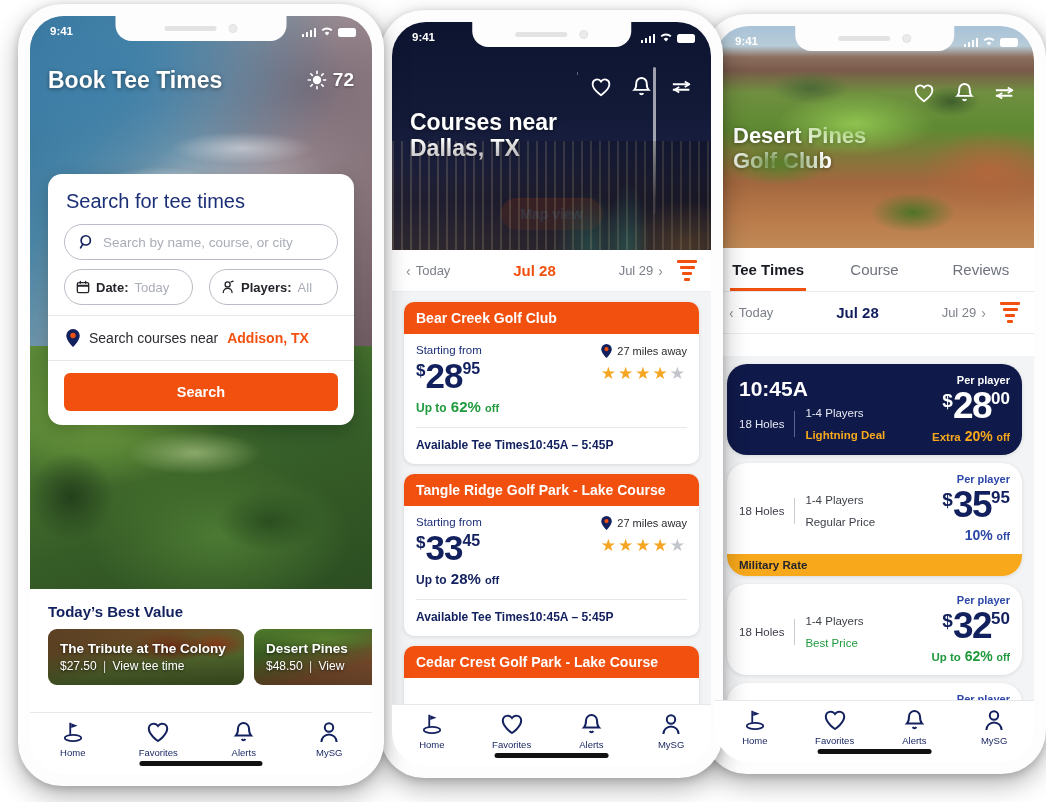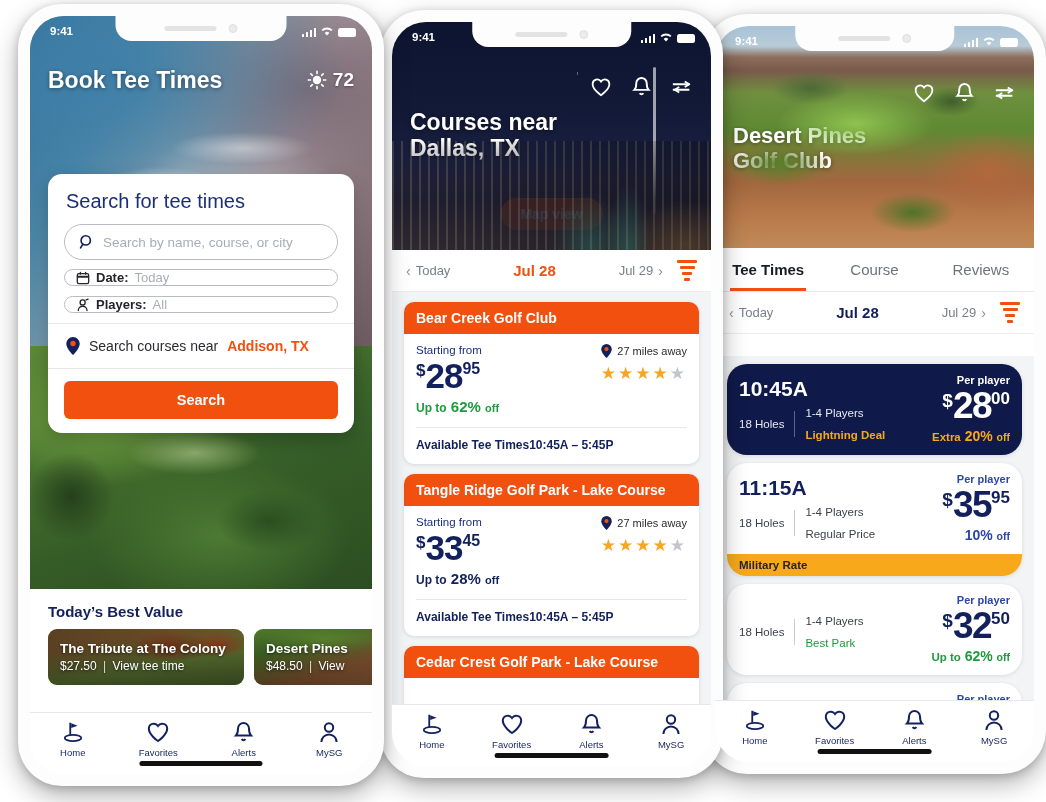--- a/index.html
+++ b/index.html
@@ -157,21 +157,21 @@
     overflow:hidden; z-index: 15;
   }
   .sc-title{ font-size:20px; color:#1b2f77; font-weight:400; padding:16px 18px 11px; }
   .sc-body{ padding: 0 16px 10px; }
   .pill{
     display:flex; align-items:center; gap:8px;
     border:1px solid #b9bcc4; border-radius:22px;
     height:36px; padding:0 14px; font-size:13.5px; color:#2b2b30;
   }
   .pill .ph{ color:#a9adb6; }
-  .pill-row{ display:flex; gap:10px; margin-top:9px;flex-direction:column; }
+  .pill-row{ display:flex; gap:16px; margin-top:9px; }
   .pill-row .pill{ flex:1; padding:0 11px; gap:6px; font-size:13px; }
   .pill-row .pill b{ font-weight:700; color:#24242a; }
   .sc-sep{ height:1px; background:#e6e7ea; }
   .sc-loc{
     display:flex; align-items:center; gap:9px; padding:13px 18px;
     font-size:14px; color:#2b2b30;
   }
   .sc-loc .city{ color:#f2500f; font-weight:700; }
   .sc-btn{
     margin:12px 16px 14px; height:38px; border-radius:6px;
@@ -362,21 +362,20 @@
                 <span>20%</span>
                 <small>off</small>
               </div>
             </div>
           </div>
         </div>
 
         <div class="trow">
           <div class="tr-inner">
             <div class="tr-left">
-              <div class="tr-time">11:15A</div>
               <div class="tr-meta">
                 <span>18 Holes</span>
                 <span class="tr-bar"></span>
                 <span class="tr-lines">
                   <div>1-4 Players</div>
                   <div>Regular Price</div>
                 </span>
               </div>
             </div>
             <div class="tr-right">
@@ -396,21 +395,21 @@
         </div>
 
         <div class="trow">
           <div class="tr-inner">
             <div class="tr-left">
               <div class="tr-meta">
                 <span>18 Holes</span>
                 <span class="tr-bar"></span>
                 <span class="tr-lines">
                   <div>1-4 Players</div>
-                  <div style="color:#1f9a3d;">Best Park</div>
+                  <div style="color:#1f9a3d;">Best Price</div>
                 </span>
               </div>
             </div>
             <div class="tr-right">
               <div class="tr-pp">Per player</div>
               <div class="tr-price">
                 <span class="dol">$</span>
                 <span class="big">32</span>
                 <span class="cents">50</span>
               </div>

